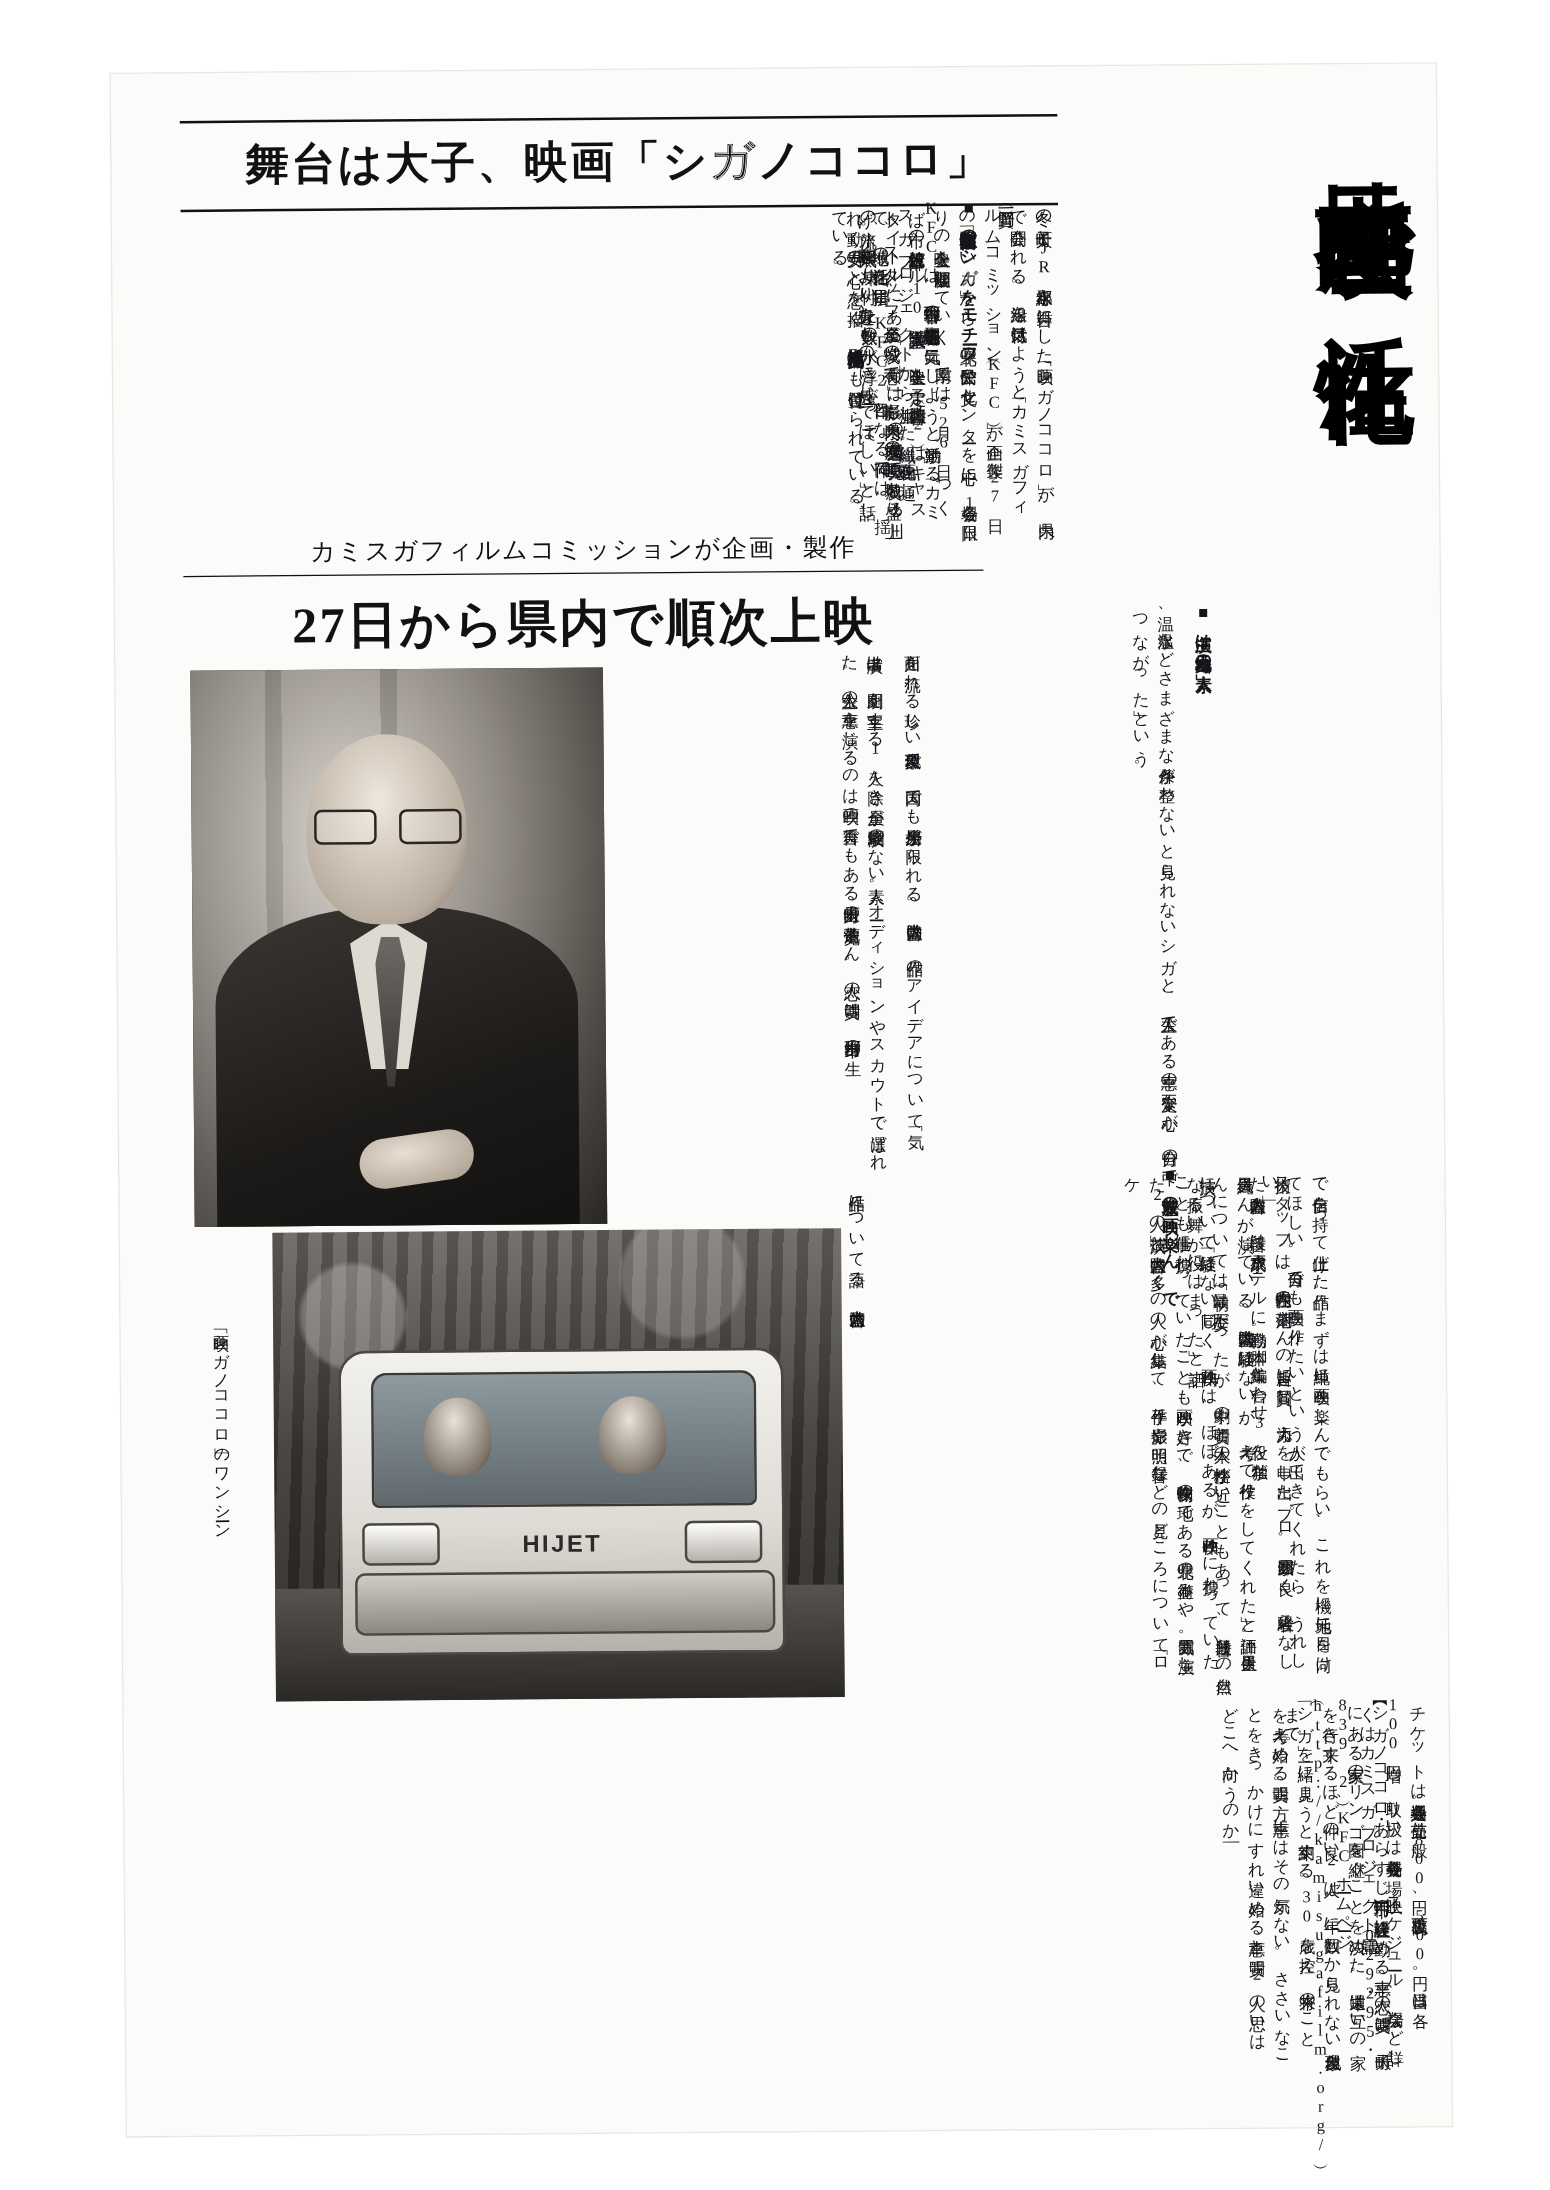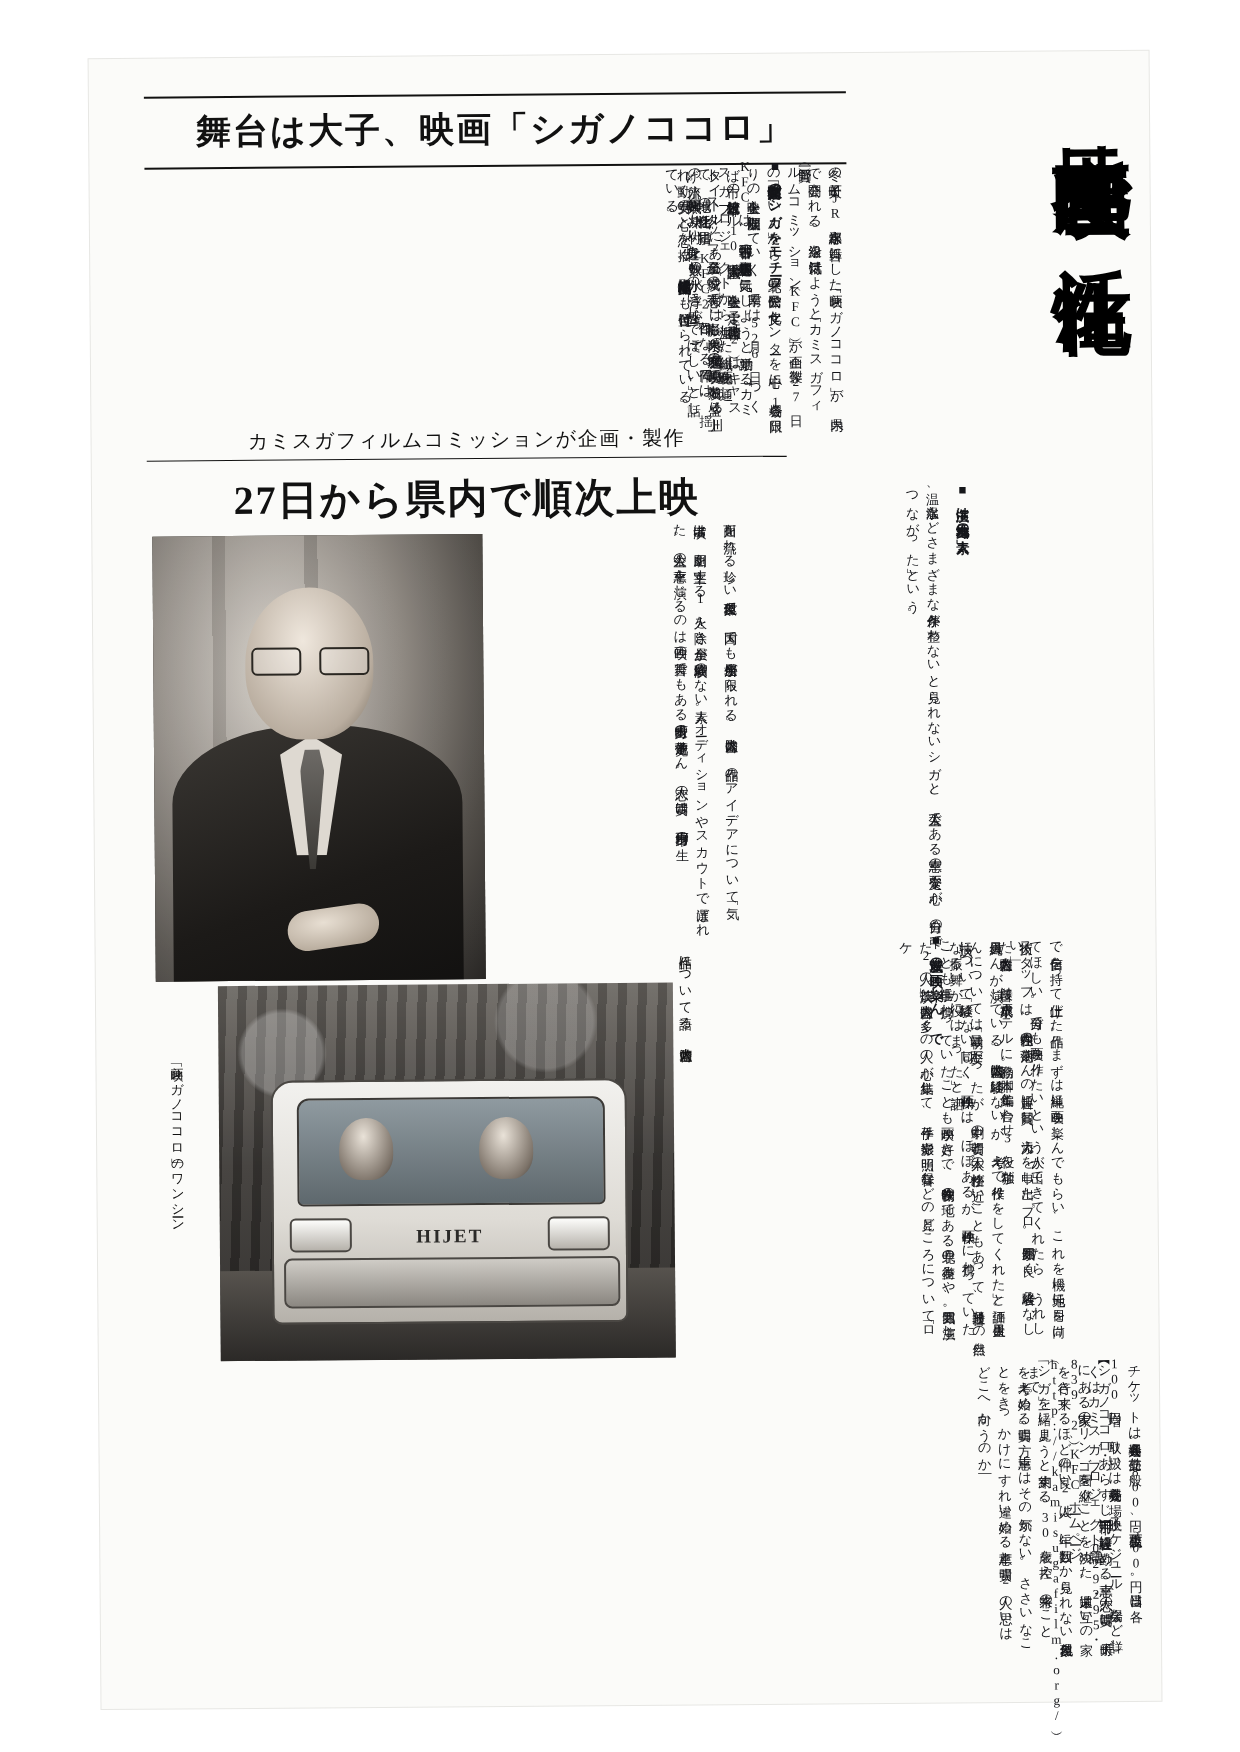--- a/index.html
+++ b/index.html
@@ -258,21 +258,21 @@
     background: linear-gradient(180deg, #fdfdfb, #b6b2ab);
     border: 2px solid #4a4743;
     border-radius: 6px;
   }
   #photoCar .lamp-l { left: 16px; }
   #photoCar .lamp-r { right: 16px; }
   #photoCar .badge {
     position: absolute;
     left: 50%; transform: translateX(-50%);
     bottom: 74px;
-    font-family: Liberation Serif, serif;
+    font-family: Liberation Sans, sans-serif;
     font-size: 19px;
     font-weight: 700;
     letter-spacing: 2px;
     color: #2b2a28;
   }
   #captionCar {
     position: absolute;
     left: 70px;
     top: 1000px;
     height: 240px;

